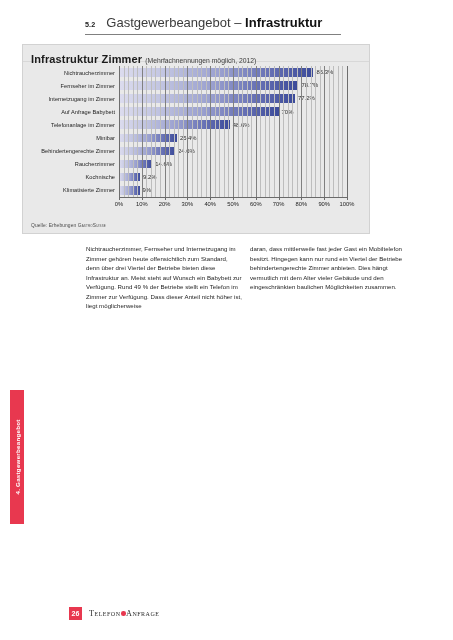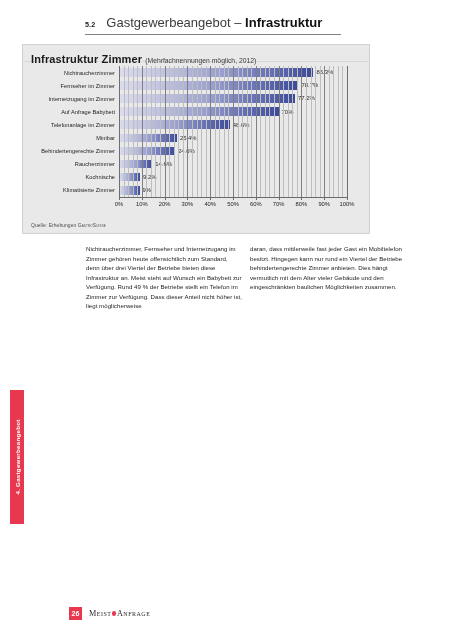--- a/index.html
+++ b/index.html
@@ -424,17 +424,17 @@
 <div class="col" id="col-left">Nichtraucherzimmer, Fernseher und Internetzugang im Zimmer gehören heute offensichtlich zum Standard, denn über drei Viertel der Betriebe bieten diese Infrastruktur an. Meist steht auf Wunsch ein Babybett zur Verfügung. Rund 49 % der Betriebe stellt ein Telefon im Zimmer zur Verfügung. Dass dieser Anteil nicht höher ist, liegt möglicherweise</div>
 <div class="col" id="col-right">daran, dass mittlerweile fast jeder Gast ein Mobiltelefon besitzt. Hingegen kann nur rund ein Viertel der Betriebe behindertengerechte Zimmer anbieten. Dies hängt vermutlich mit dem Alter vieler Gebäude und den eingeschränkten baulichen Möglichkeiten zusammen.</div>
 
 <div id="side-tab">
   <span>4. Gastgewerbeangebot</span>
 </div>
 
 <div id="footer">
   <div id="page-number">26</div>
   <div id="brand-logo">
-    <span>Meist</span>
+    <span>Telefon</span>
       <span class="dot"></span>
       <span>Anfrage</span>
   </div>
 </div>
 
 </body></html>

